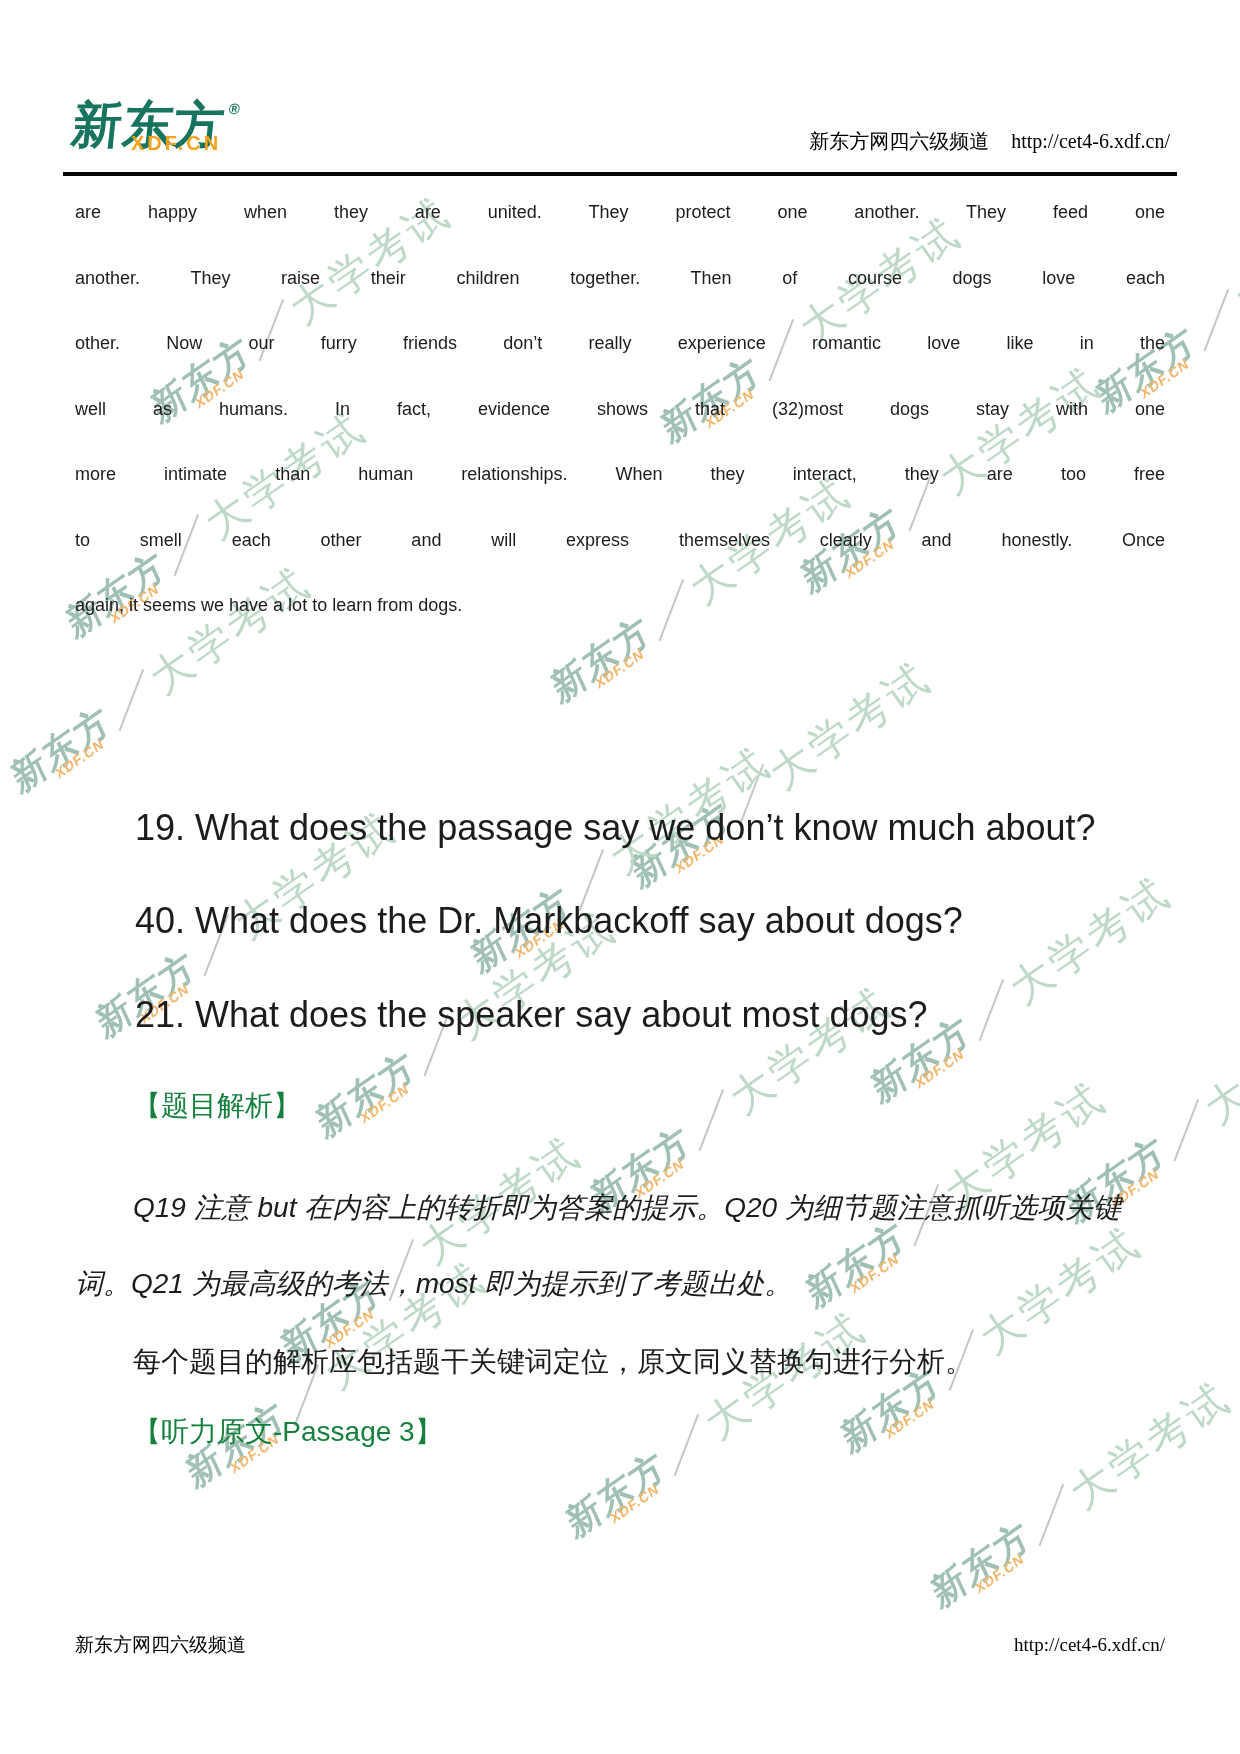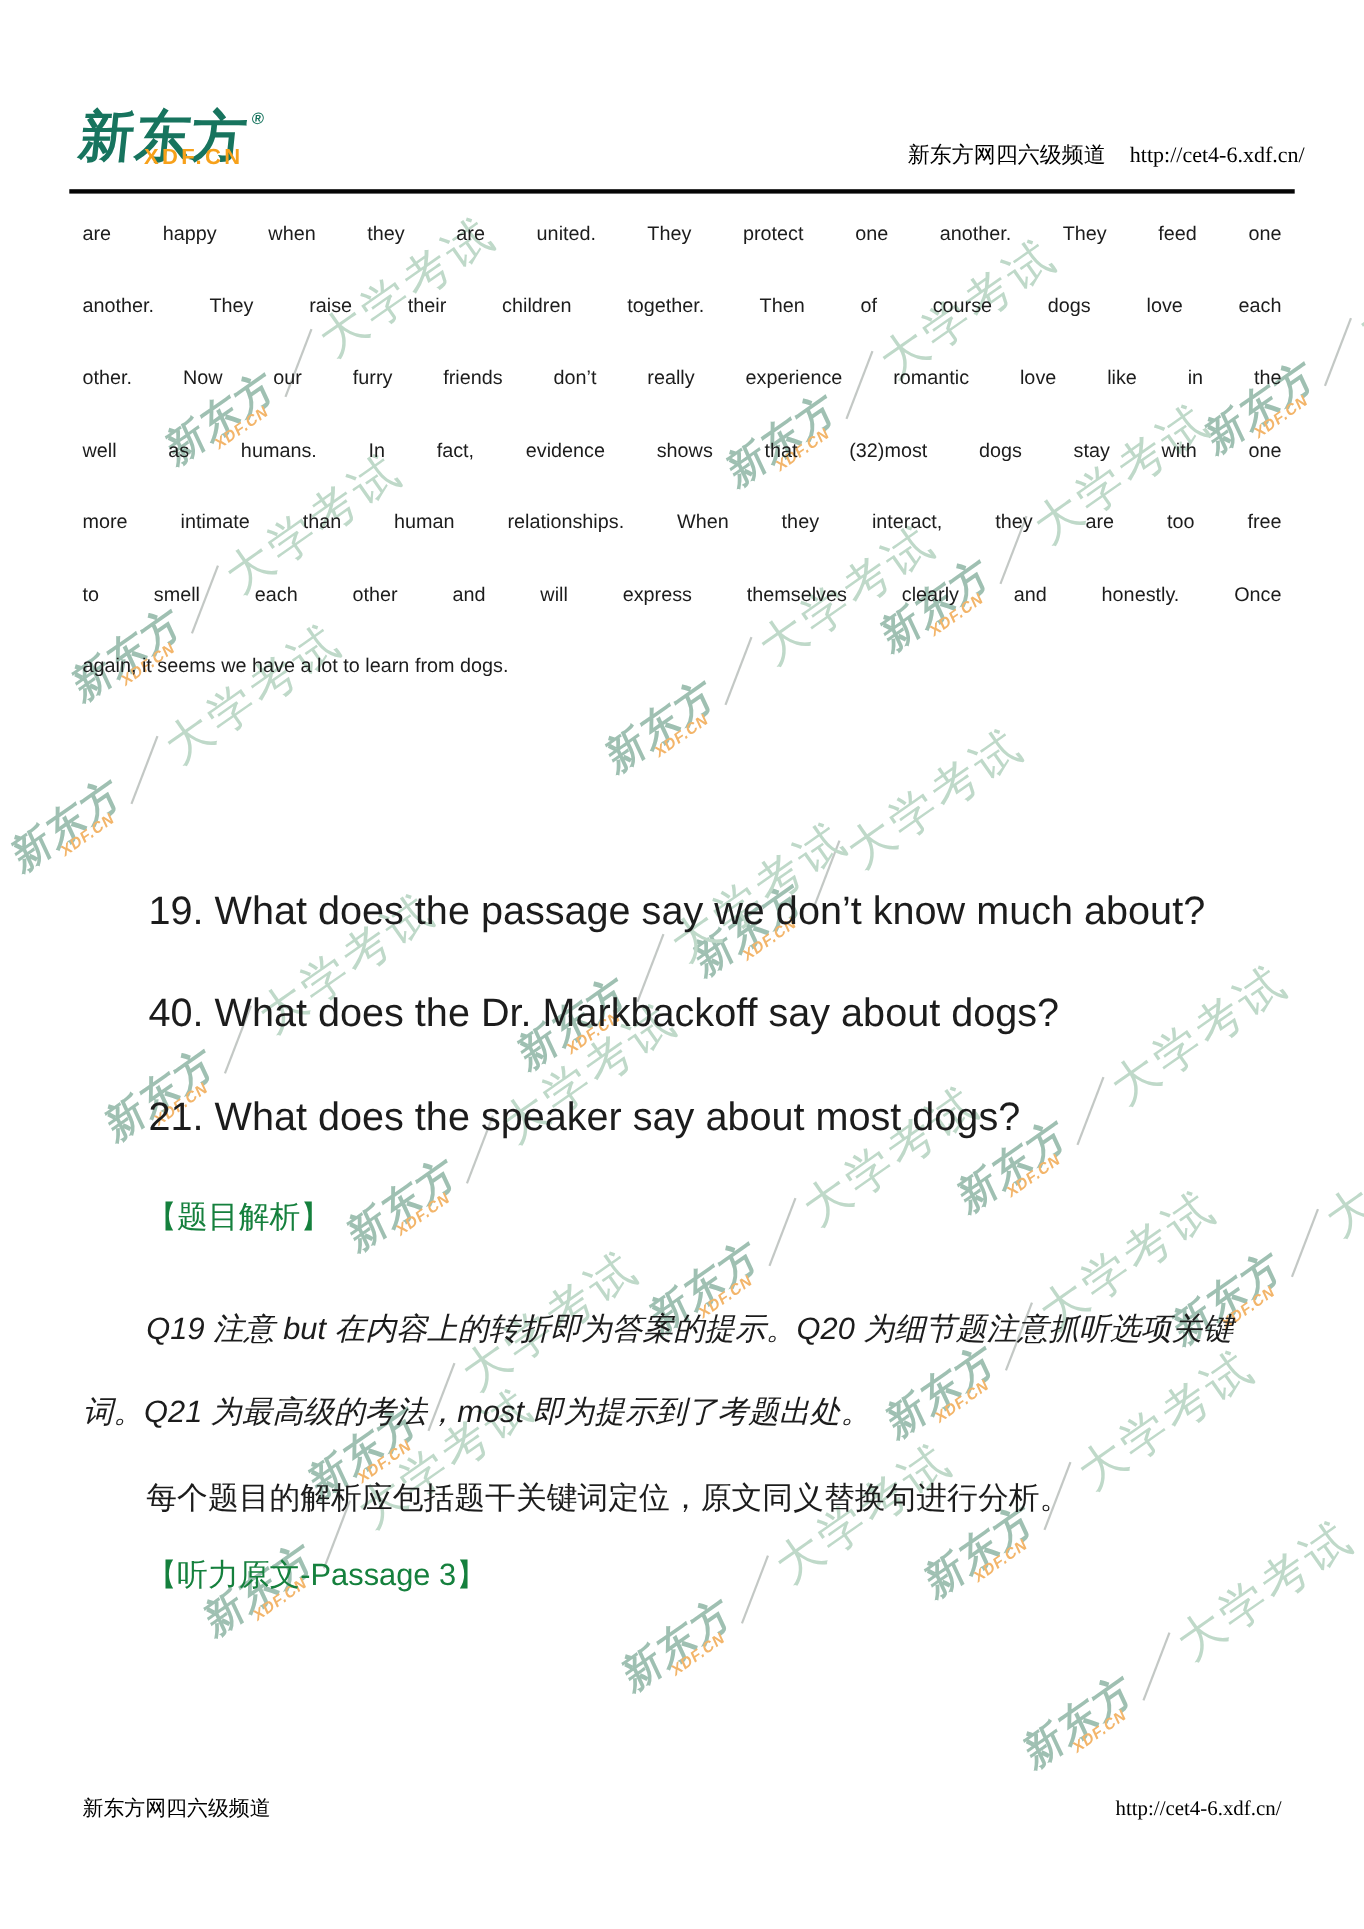--- a/index.html
+++ b/index.html
@@ -46,21 +46,21 @@
     font-size: 50px; font-weight: 900; color: #17745e;
     letter-spacing: 1px; transform: skewX(-6deg); display: inline-block;
     line-height: 54px;
   }
   .logo-reg { font-size: 15px; color: #17745e; vertical-align: 28px; margin-left: 2px; }
   .logo-domain {
     position: absolute; left: 58px; top: 50px;
     font-size: 20px; font-weight: 700; letter-spacing: 3px; color: #f7a11a;
   }
   .header-right {
-    position: absolute; top: 126px; right: 54px;
+    position: absolute; top: 126px; right: 70px;
     font-family: "Liberation Serif", "DejaVu Serif", serif;
     font-size: 20px; line-height: 30px; color: #000;
   }
   .header-right .gap { display: inline-block; width: 22px; }
   .hrule {
     position: absolute; left: 63px; top: 172px;
     width: 1114px; height: 4px; background: #050505;
   }
 
   

